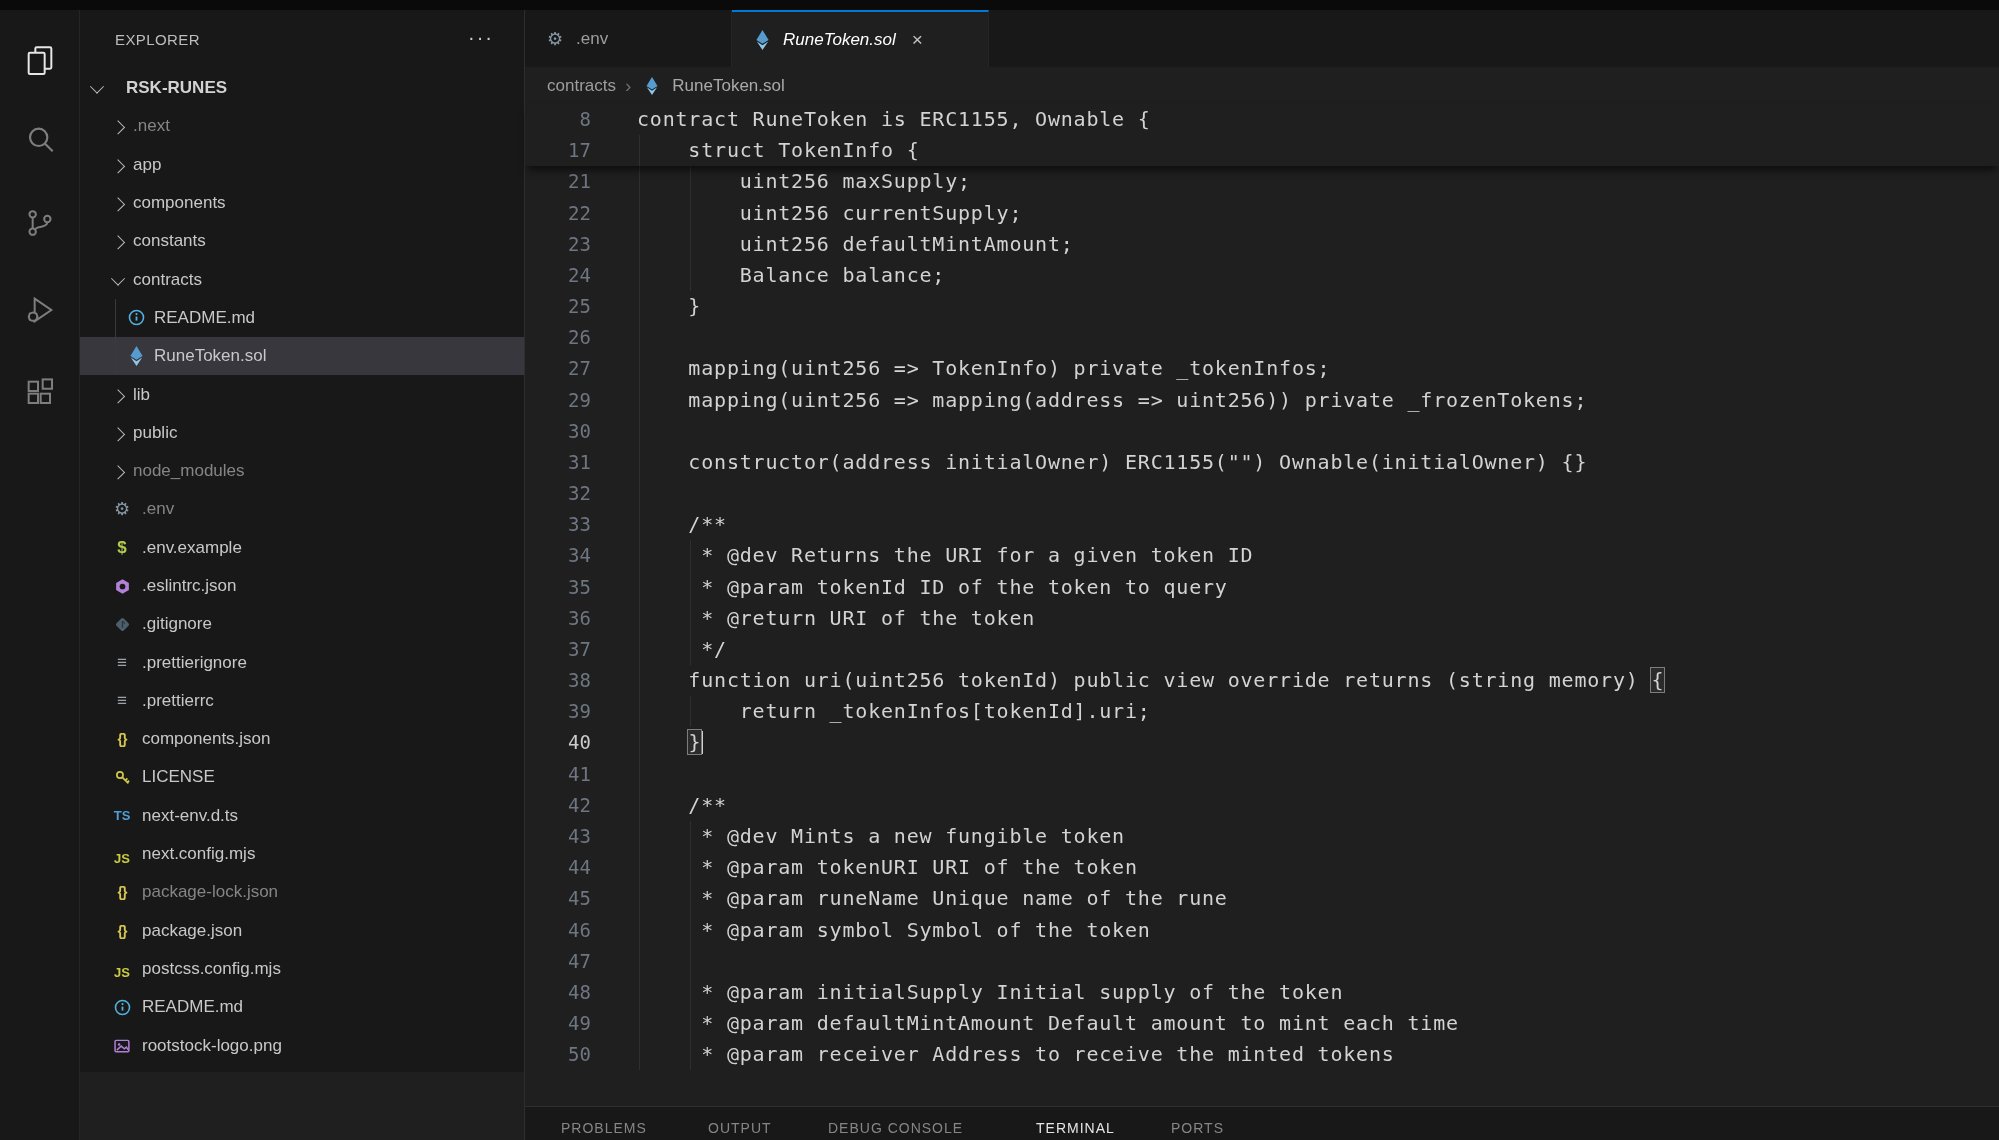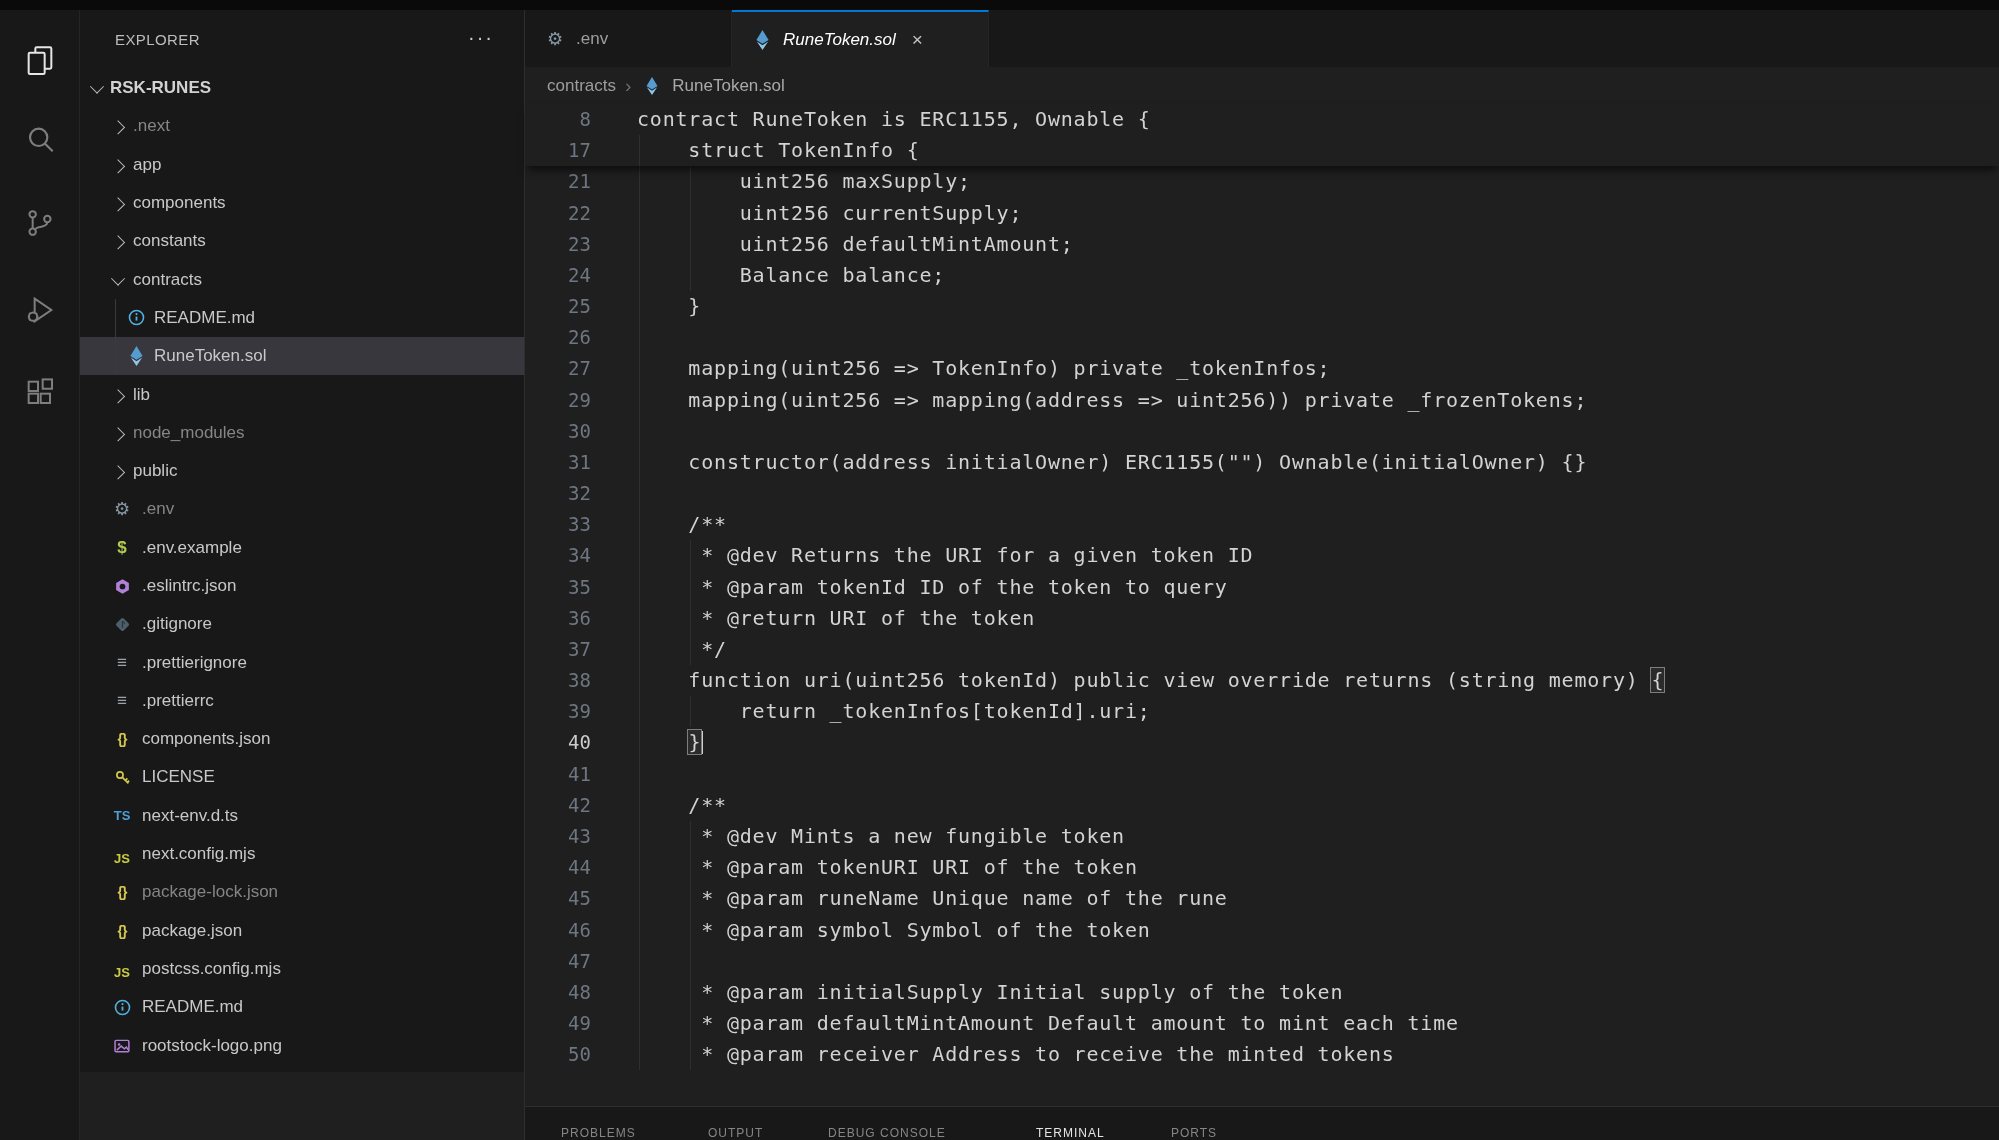--- a/index.html
+++ b/index.html
@@ -19,21 +19,21 @@
   
   #sidebar{position:absolute;left:80px;top:10px;width:444px;height:1062px;background:#181818;overflow:hidden;}
   #sb-header{position:absolute;left:0;top:0;width:100%;height:59px;display:flex;align-items:center;}
   #sb-title{margin-left:35px;font-size:15px;letter-spacing:.4px;color:#bdbdbd;}
   #sb-actions{position:absolute;right:30px;top:16px;font-size:20px;color:#cfcfcf;letter-spacing:2px;cursor:pointer;}
   #tree{position:absolute;left:0;top:59px;width:100%;}
   .trow{height:38.3px;display:flex;align-items:center;position:relative;cursor:pointer;box-sizing:border-box;}
   .trow .lbl{font-size:17px;color:#c8c8c8;white-space:nowrap;}
   .trow.dim .lbl{color:#858585;}
   .trow.root{padding-left:12px;}
-  .trow.root .lbl{font-weight:bold;color:#d2d2d2;margin-left:8px;}
+  .trow.root .lbl{font-weight:bold;color:#d2d2d2;margin-left:24px;}
   .trow.folder,.trow.folder-open{padding-left:33px;}
   .trow.folder .lbl,.trow.folder-open .lbl{margin-left:10px;}
   .trow.file{padding-left:30px;}
   .trow.file .lbl{margin-left:8px;}
   .trow.child{padding-left:44px;}
   .trow.child .lbl{margin-left:6px;}
   .trow.child::before{content:"";position:absolute;left:35px;top:0;bottom:0;width:1px;background:#3a3a3a;}
   .trow.selected{background:#37373d;}
   .chev{width:9px;height:9px;border-right:1.7px solid #bcbcbc;border-bottom:1.7px solid #bcbcbc;flex:none;}
   .chev.down{transform:rotate(45deg) translate(-1px,-1px);}
@@ -65,21 +65,21 @@
   .crow{height:31.18px;display:flex;position:relative;}
   .ln{width:66px;flex:none;text-align:right;color:#6d7681;font-family:"DejaVu Sans Mono",monospace;font-size:19px;line-height:31.18px;cursor:pointer;}
   .ln.active{color:#cccccc;}
   .ct{margin-left:46px;white-space:pre;color:#d3d3d3;font-family:"DejaVu Sans Mono",monospace;font-size:20px;letter-spacing:.8px;line-height:31.18px;}
   .guide{position:absolute;top:0;bottom:0;width:1px;background:#2f2f2f;}
   .bracket{outline:1.3px solid #7d7d7d;outline-offset:0;background:rgba(128,128,128,.12);}
   .cursor{display:inline-block;width:1.5px;height:23px;background:#cfcfcf;vertical-align:-5px;}
 
   
   #panel{position:absolute;left:0;top:1096px;width:100%;height:34px;background:#181818;border-top:1px solid #2f2f2f;box-sizing:border-box;}
-  .ptab{position:absolute;top:19px;font-size:12px;letter-spacing:1px;color:#868686;white-space:nowrap;cursor:pointer;}
+  .ptab{position:absolute;top:13px;font-size:14px;letter-spacing:1px;color:#868686;white-space:nowrap;cursor:pointer;}
   .ptab.active{color:#e5e5e5;}
 </style>
 </head>
 <body>
 
 <div id="stage">
   <div id="topbar"></div>
 
   <div id="activity">
       <div class="act-item active" style="top: 22px;">
@@ -165,27 +165,27 @@
               <path d="M6.5 0 12.6 10 6.5 13.8 .4 10Z" fill="#569cd1"></path>
               <path d="M6.5 15.2 12.2 11.5 6.5 20 .8 11.5Z" fill="#8ec6e8"></path>
             </svg>
           </span>
           <span class="lbl">RuneToken.sol</span>
         </div>
         <div class="trow folder">
           <span class="chev right"></span>
           <span class="lbl">lib</span>
         </div>
+        <div class="trow folder">
+          <span class="chev right"></span>
+          <span class="lbl">public</span>
+        </div>
         <div class="trow folder dim">
           <span class="chev right"></span>
           <span class="lbl">node_modules</span>
-        </div>
-        <div class="trow folder">
-          <span class="chev right"></span>
-          <span class="lbl">public</span>
         </div>
         <div class="trow file dim">
           <span class="islot">
             <span class="ic-gear">⚙</span>
           </span>
           <span class="lbl">.env</span>
         </div>
         <div class="trow file">
           <span class="islot">
             <span class="ic-dollar">$</span>

